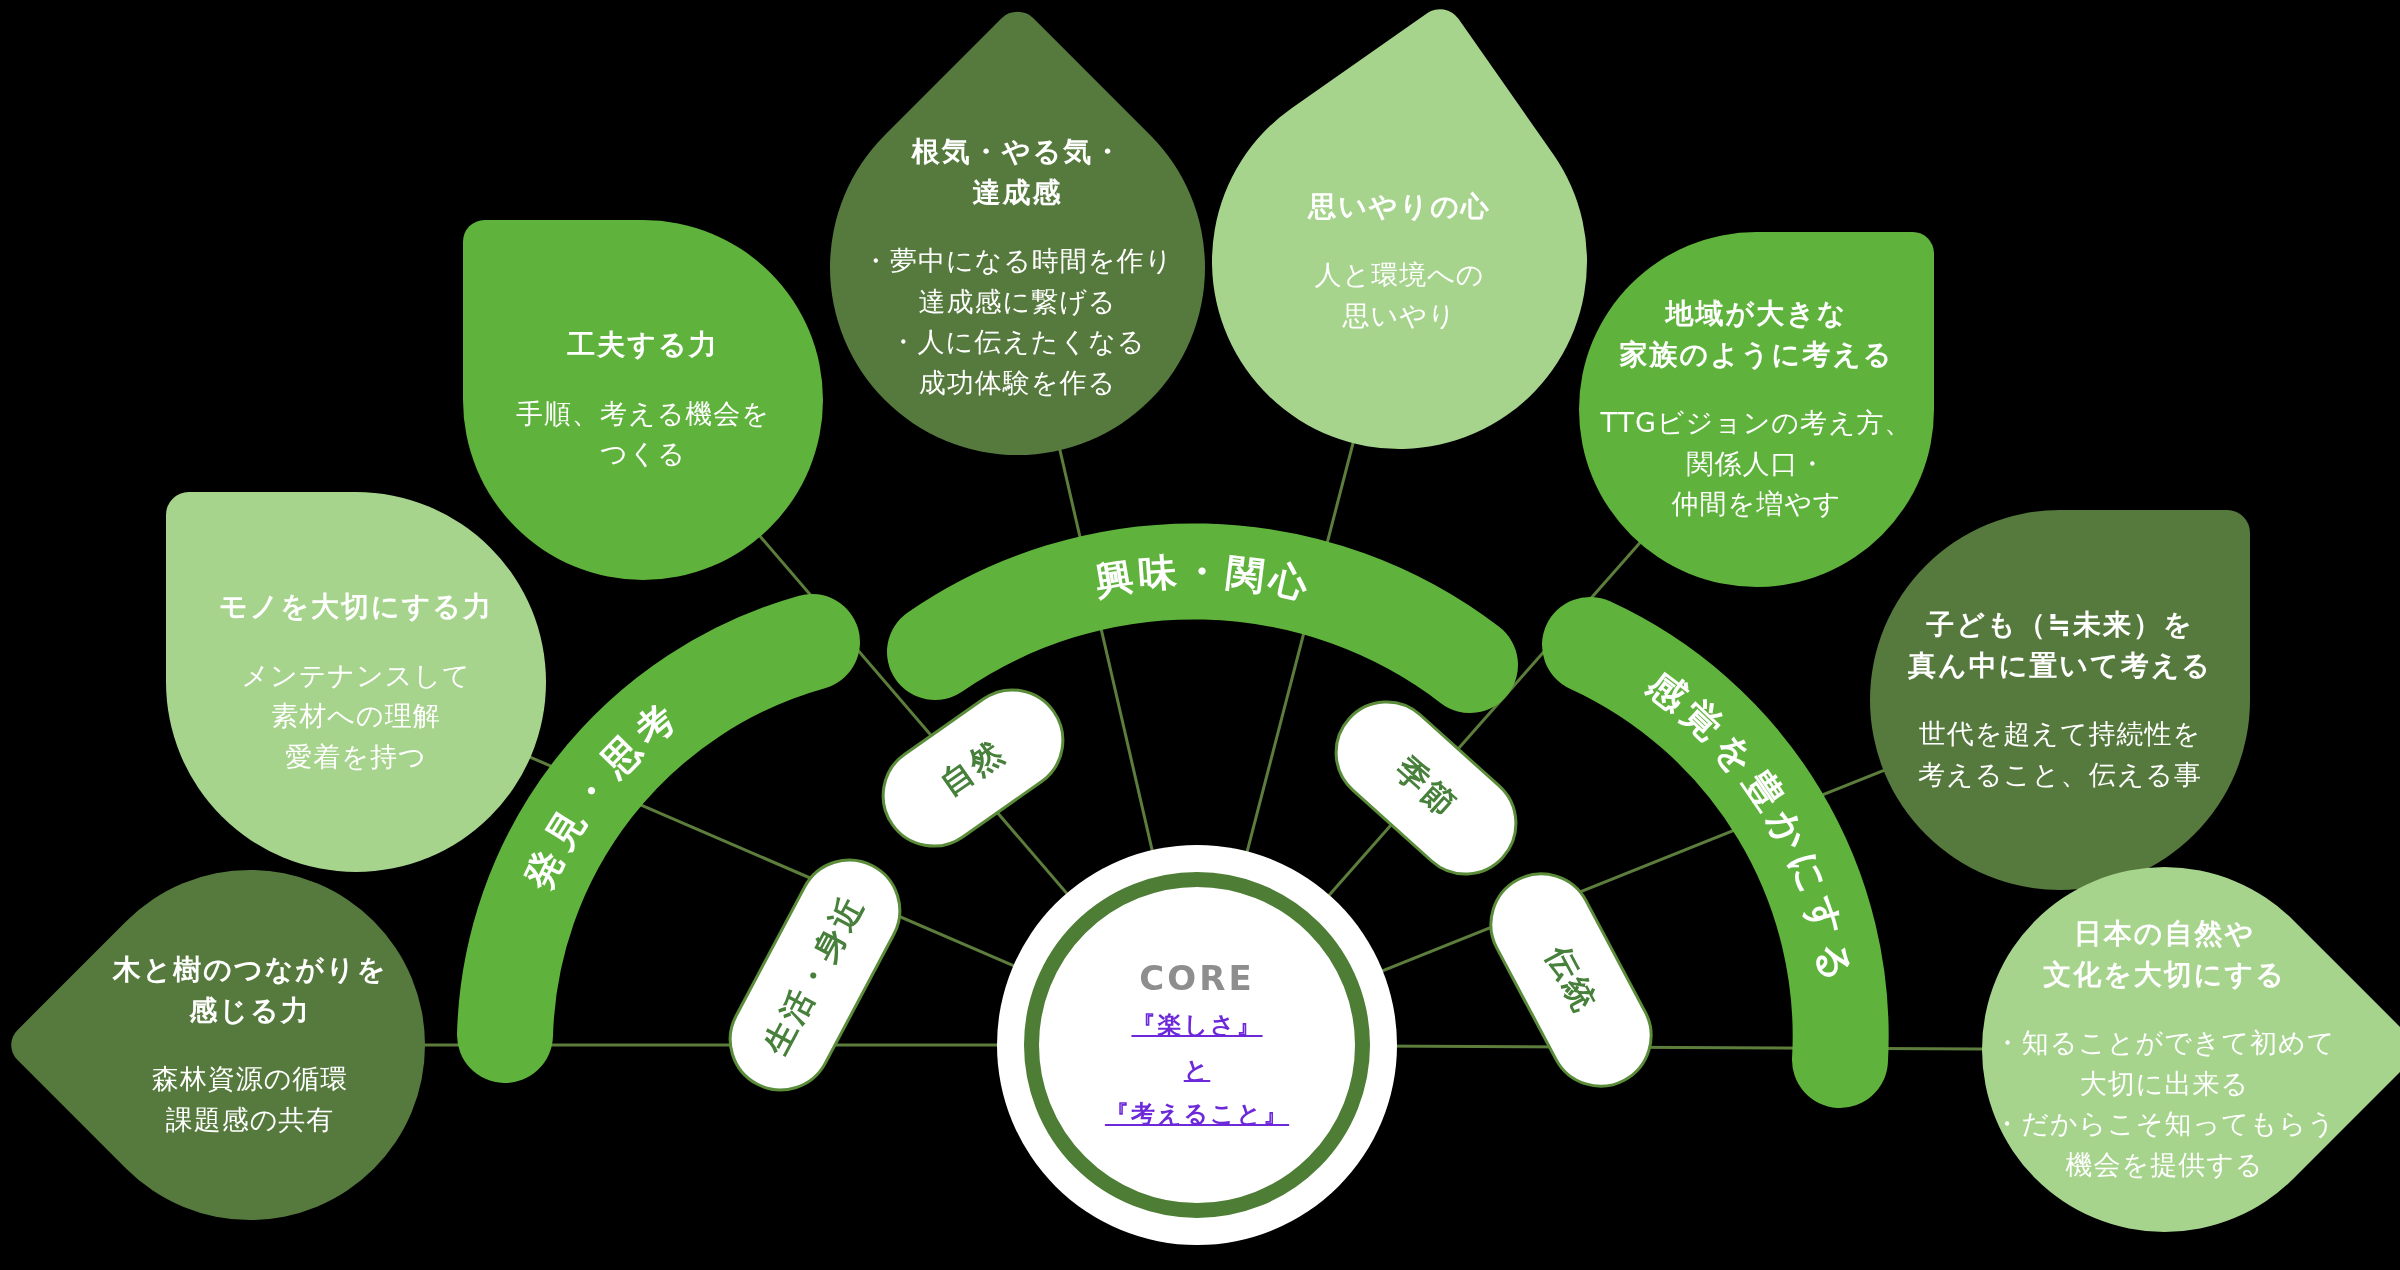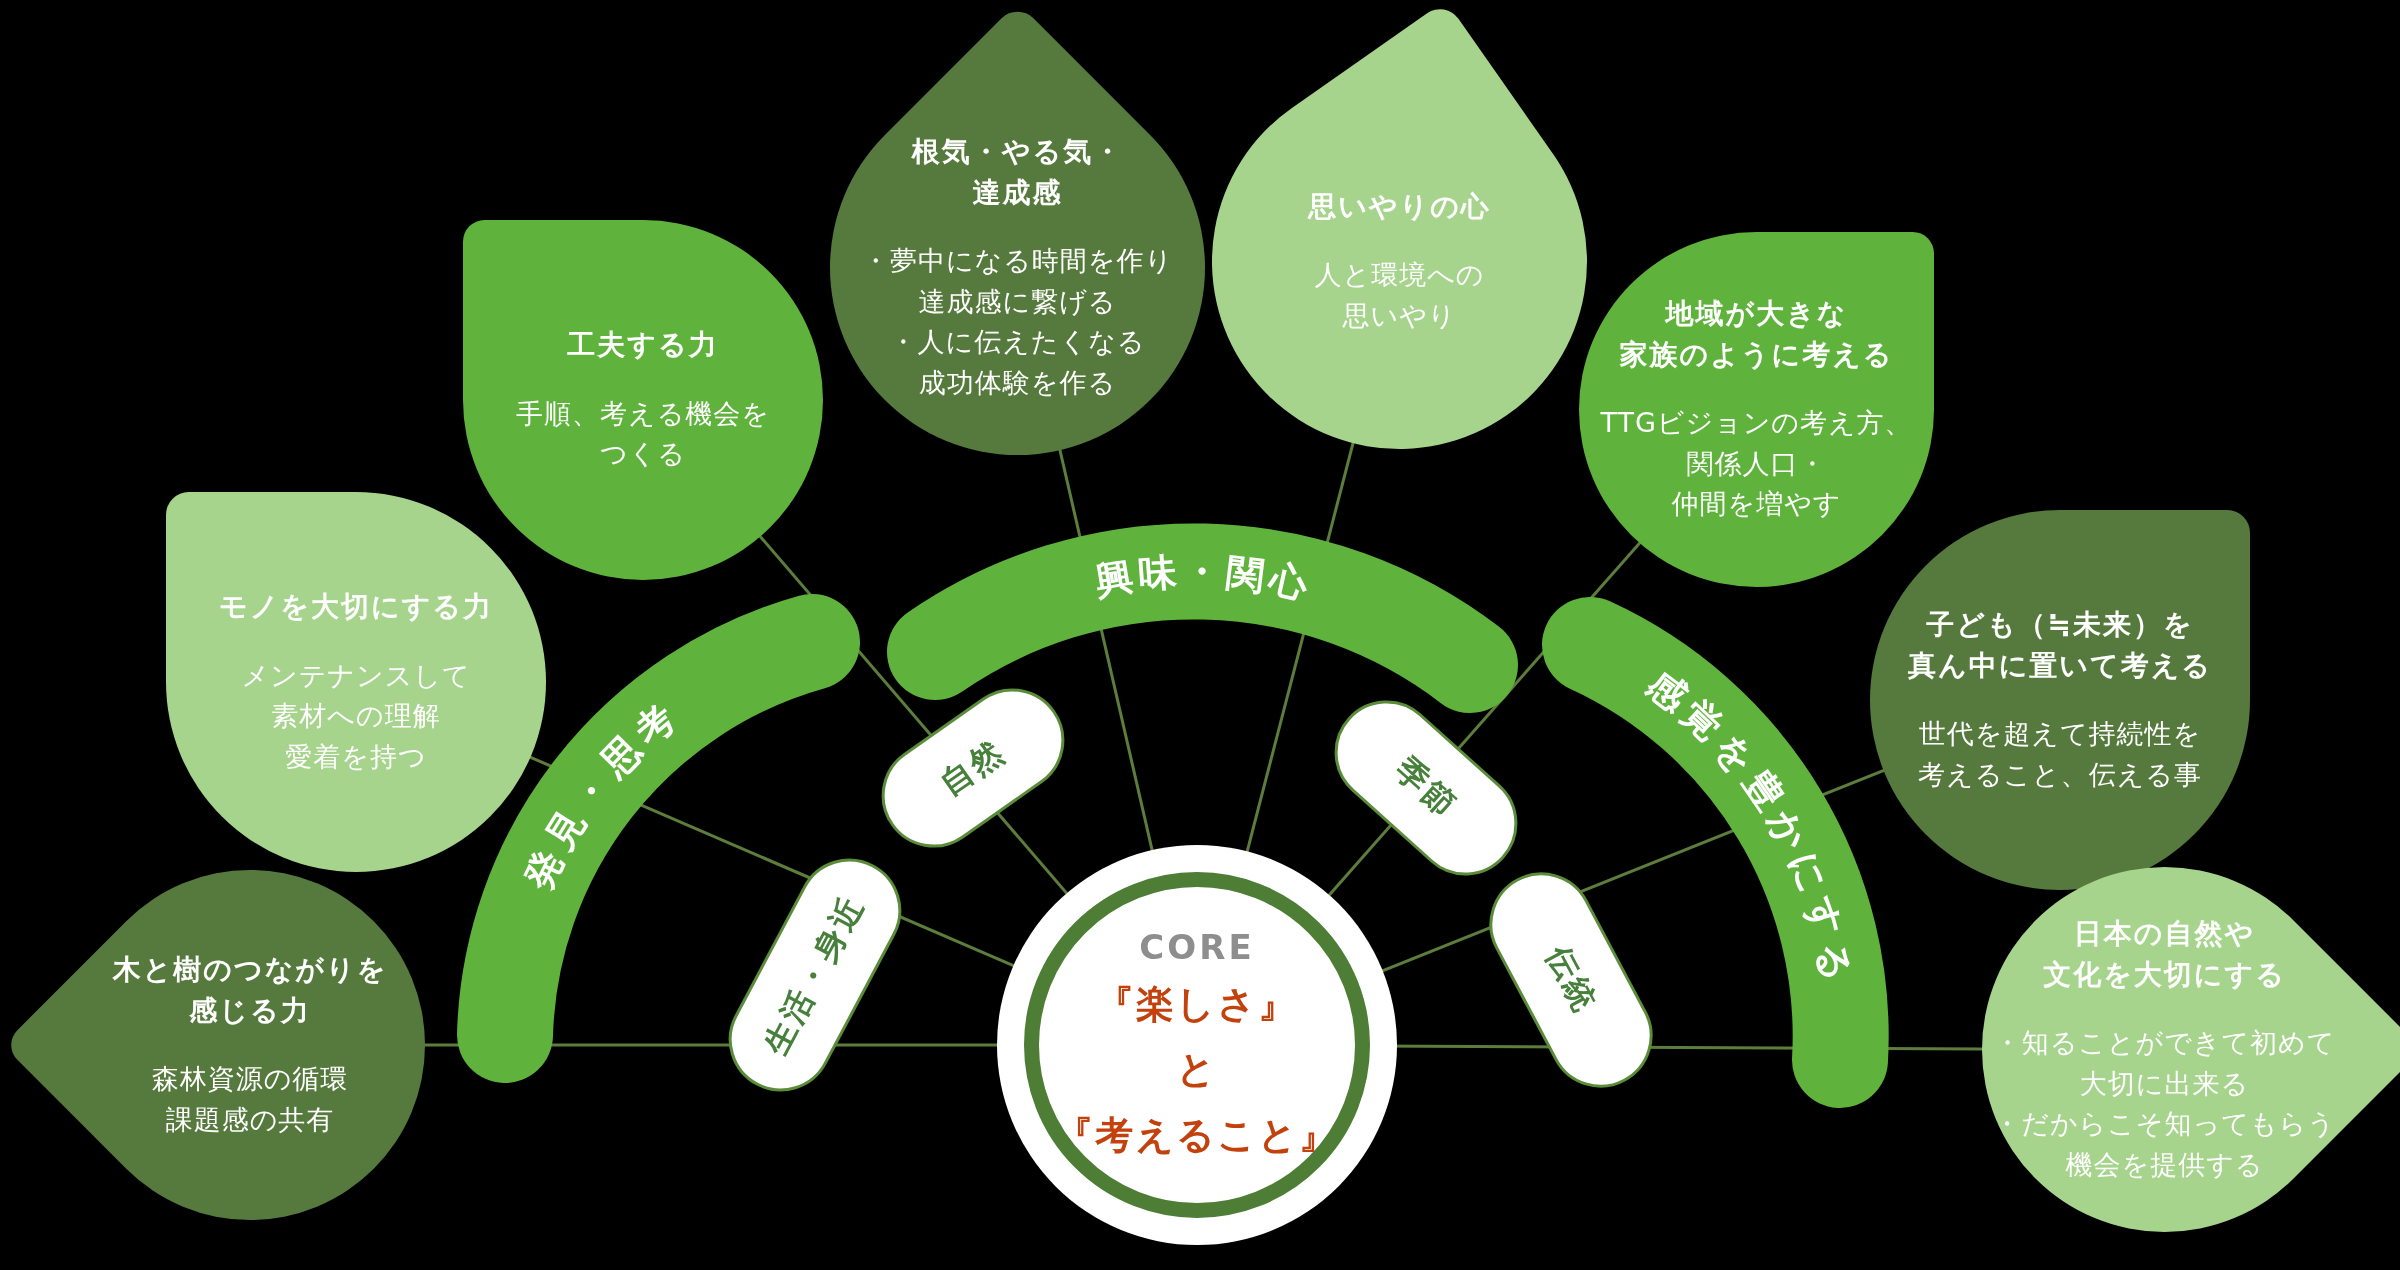--- a/index.html
+++ b/index.html
@@ -46,21 +46,21 @@
   .leaf8 .leaf-content{transform:rotate(-135deg);}
 
   
   .core{position:absolute;left:997px;top:845px;width:400px;height:400px;border-radius:50%;
         background:#fff;display:flex;align-items:center;justify-content:center;}
   .core-ring{position:absolute;left:27px;top:27px;width:316px;height:316px;border:15px solid #4e7d35;
         border-radius:50%;}
   .core-text{position:relative;display:flex;flex-direction:column;align-items:center;gap:10px;
         text-align:center;justify-content:flex-end;}
   .core-label{color:#8e8e8e;font-weight:bold;font-size:34px;letter-spacing:3px;}
-  .core-line{color:#c2410c;font-weight:bold;font-size:38px;letter-spacing:2px;line-height:1.45;}
+  .core-line{color:#6d28d9;font-weight:bold;font-size:24px;letter-spacing:2px;line-height:1.45;text-decoration:underline;}
 </style>
 </head>
 <body>
 
 <div class="canvas">
 
   <svg class="layer" width="2400" height="1270" viewBox="0 0 2400 1270">
     <g stroke="#5d7d3c" stroke-width="3">
       <line x1="1197" y1="1045" x2="250" y2="1045"></line>
       <line x1="1197" y1="1045" x2="356" y2="682"></line>

